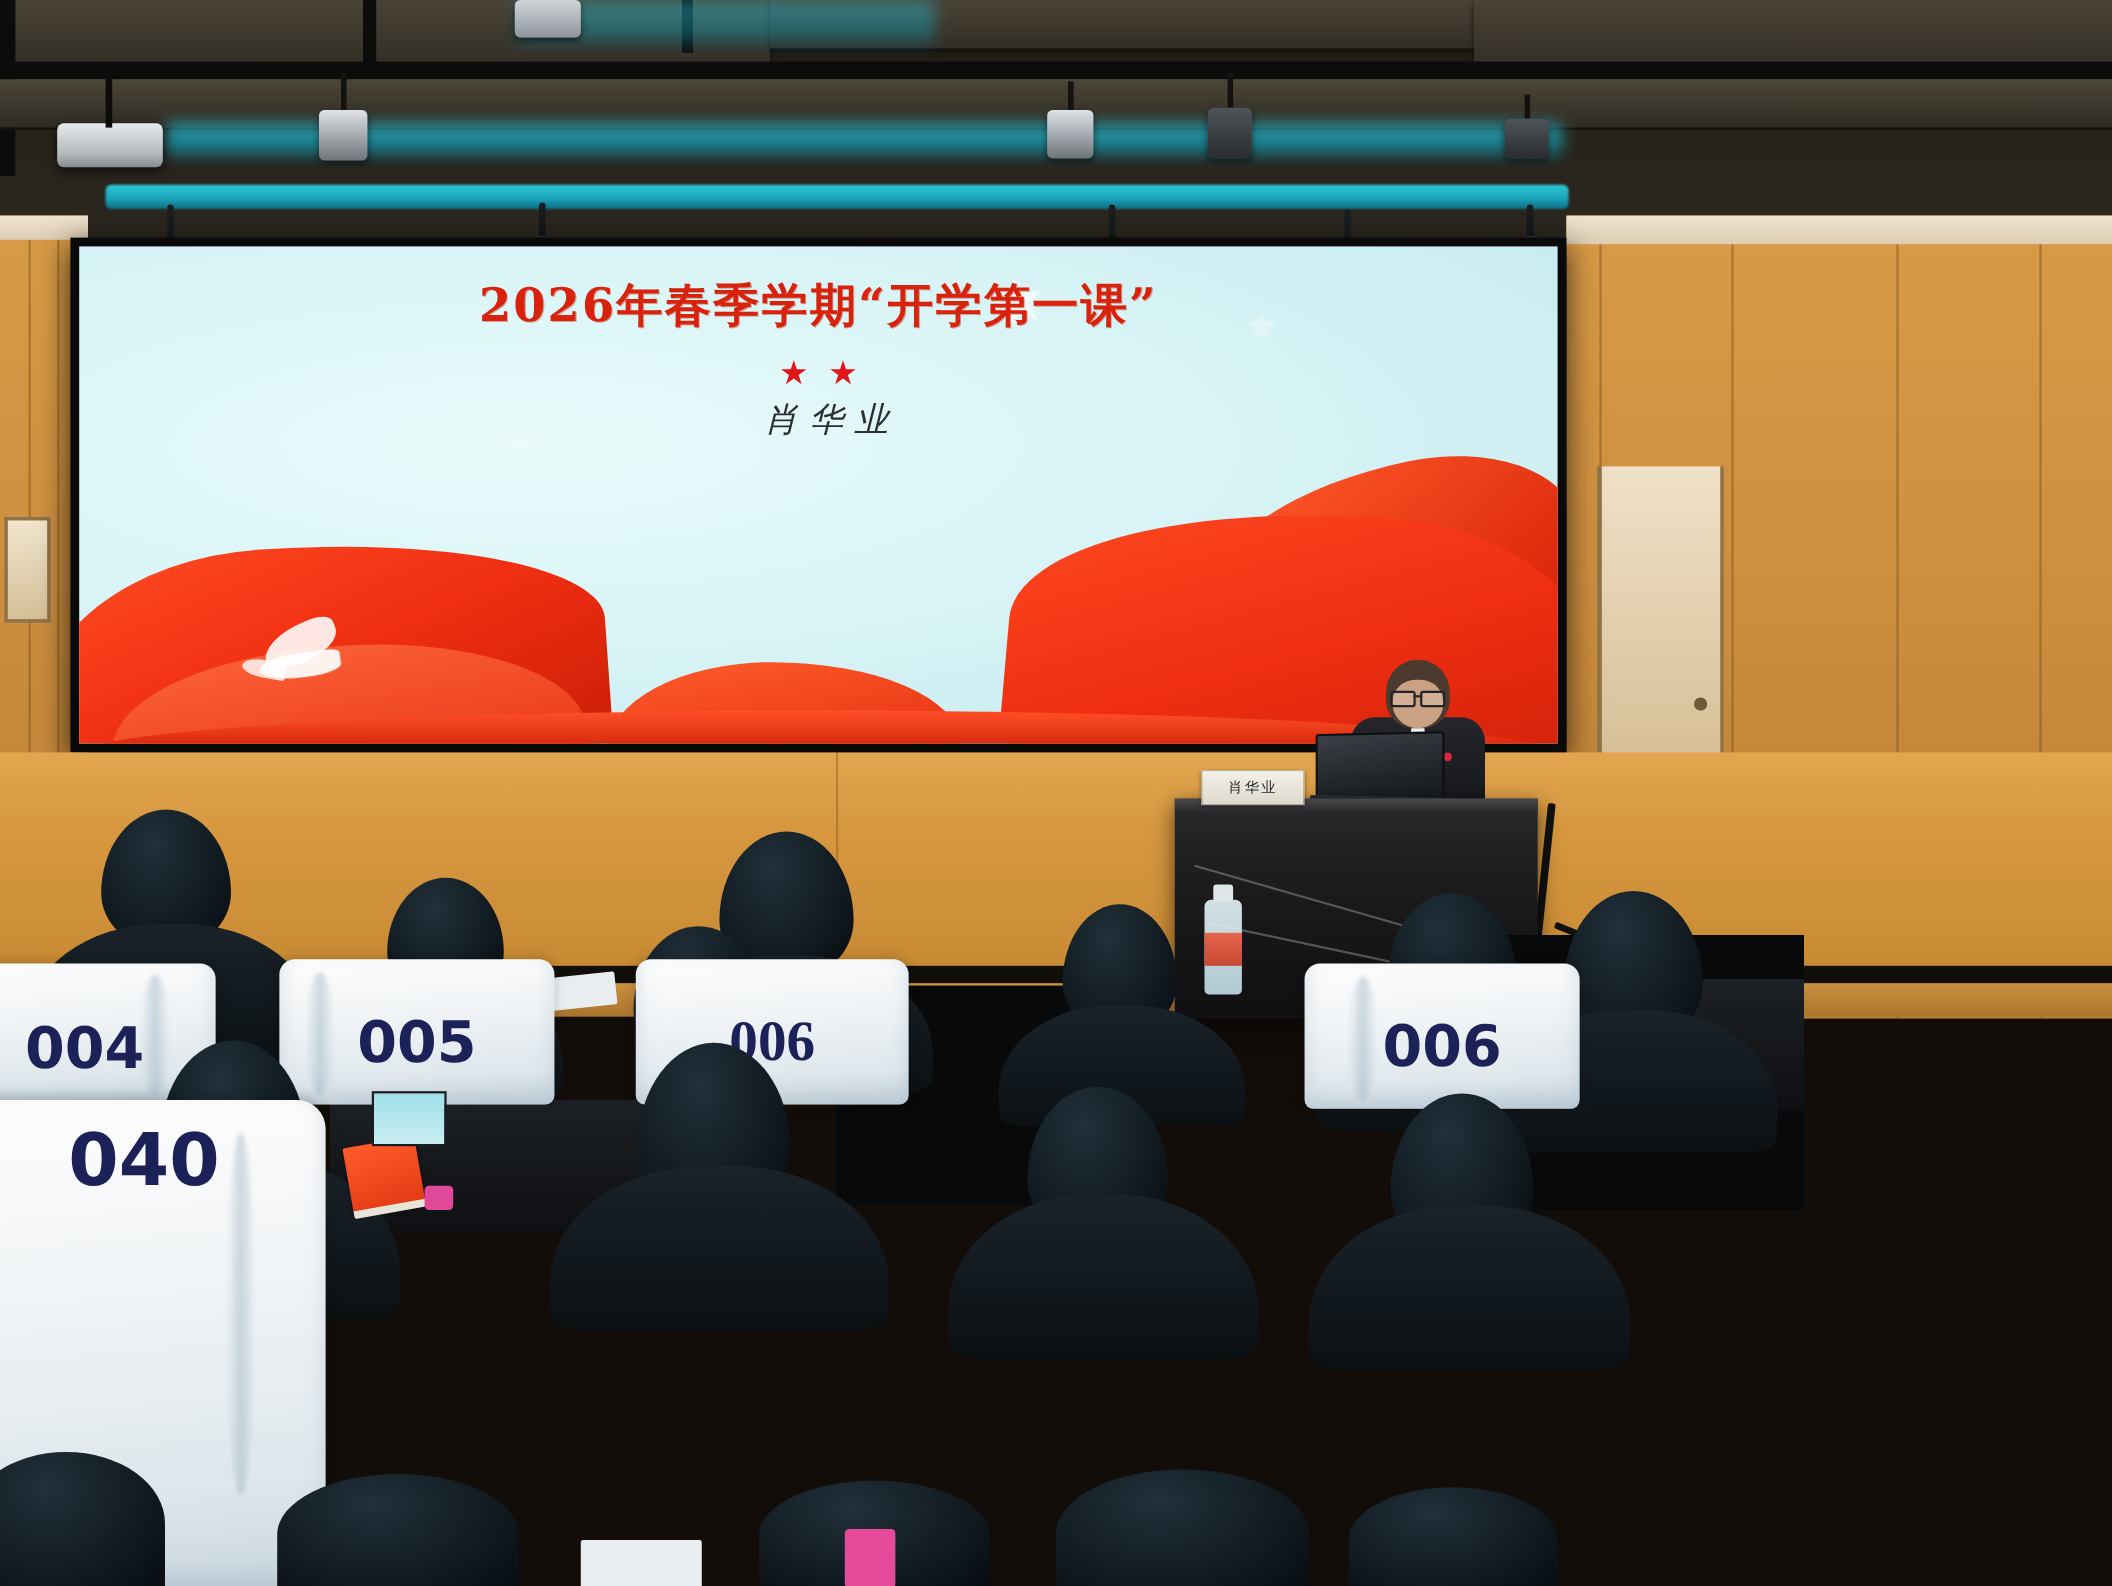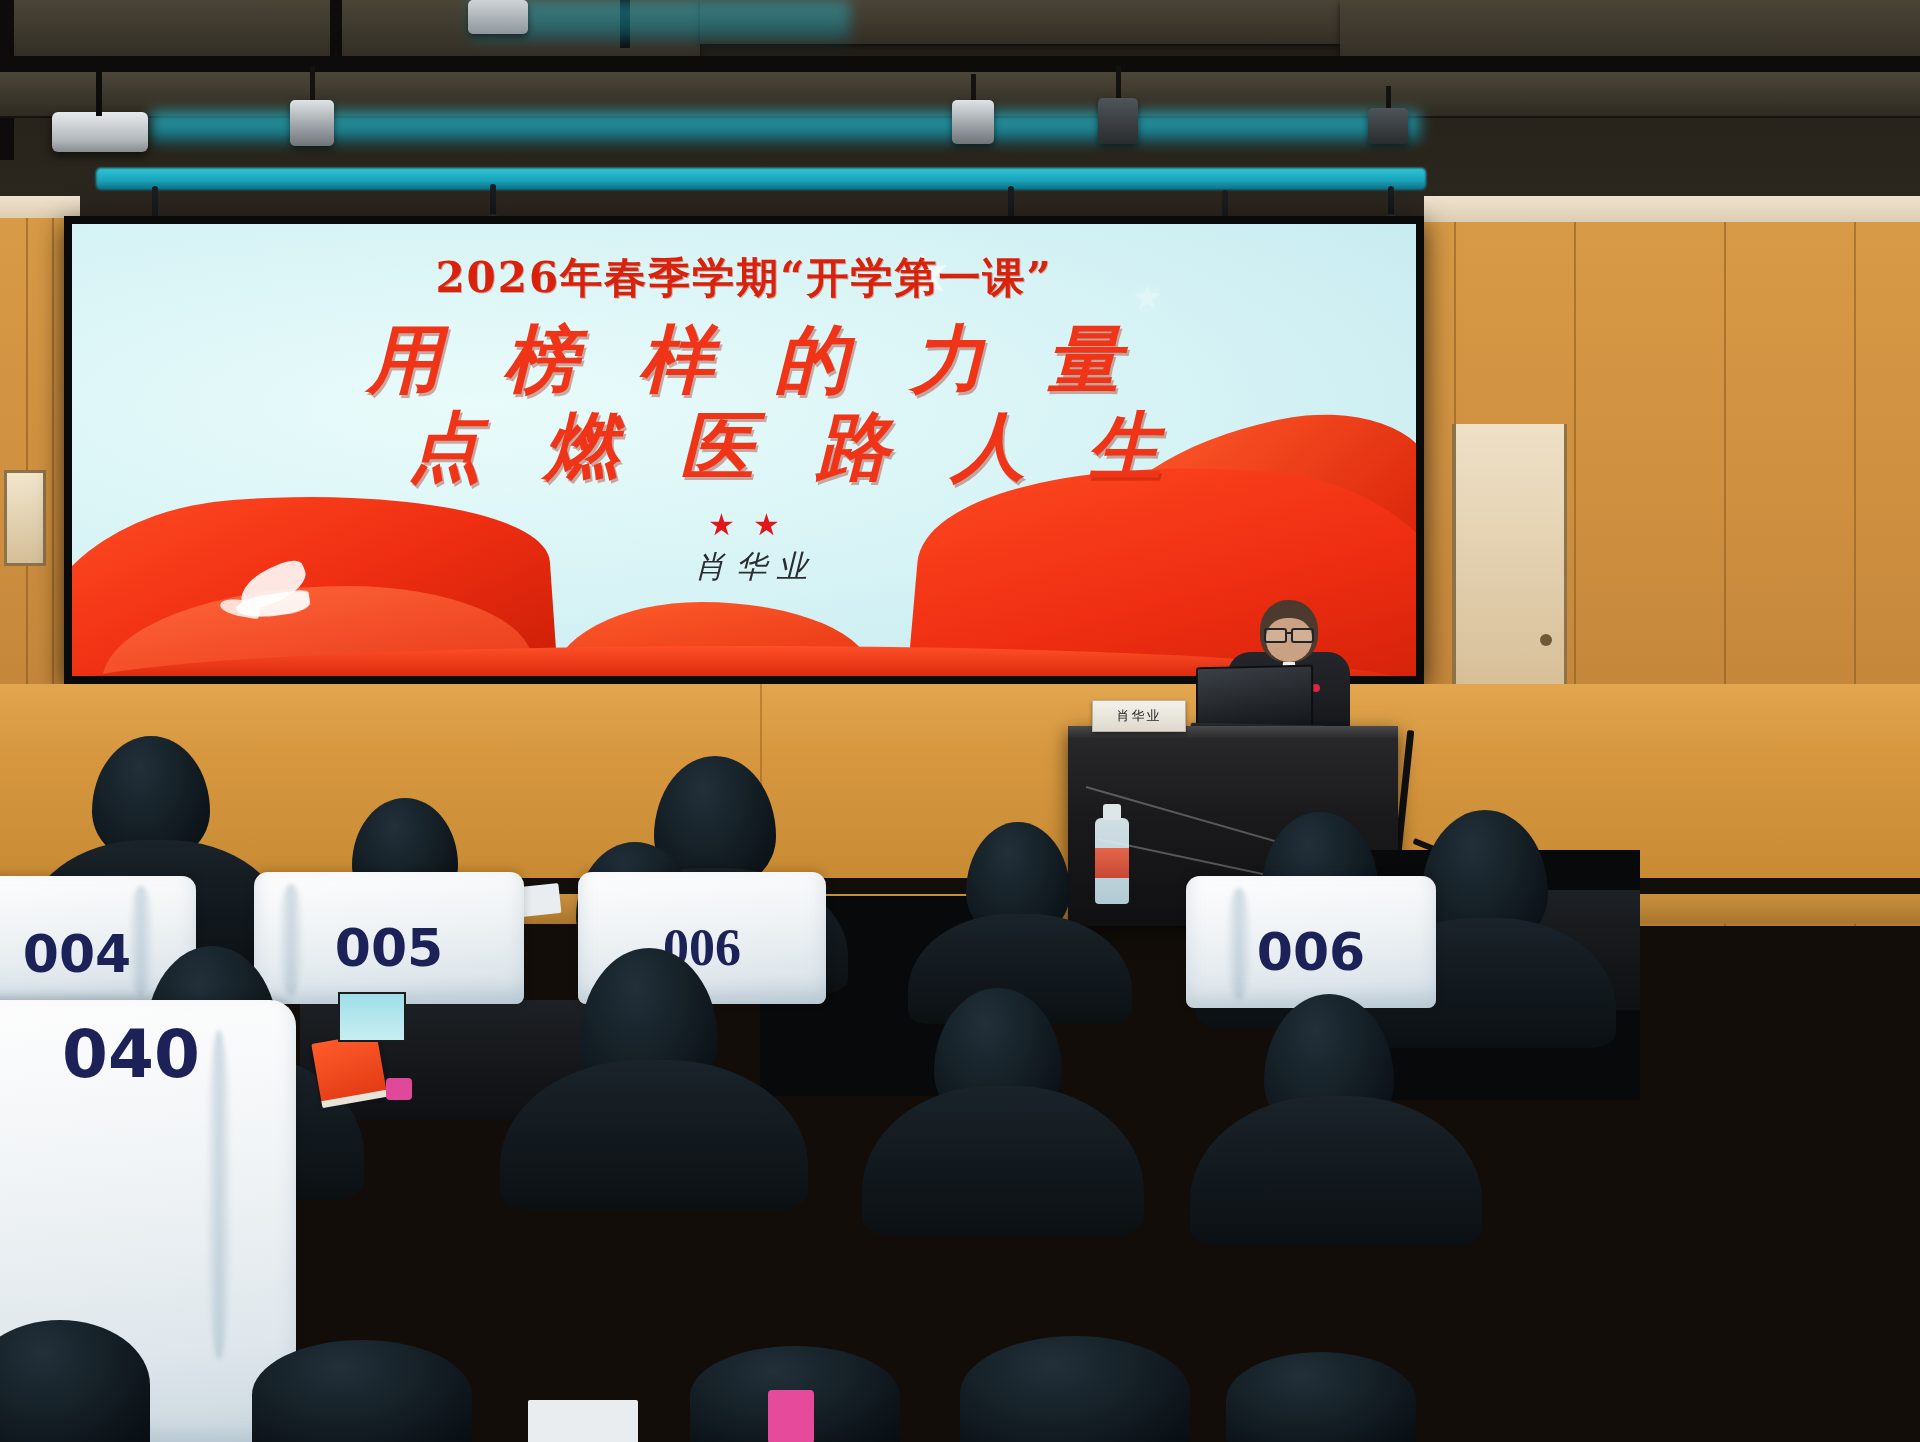--- a/index.html
+++ b/index.html
@@ -582,24 +582,20 @@
       <div class="faint-star" style="left:1060px;top:56px;font-size:34px;opacity:.45;">★</div>
 
       <div class="dove">
         <div class="tail"></div>
           <div class="body"></div>
           <div class="wing"></div>
       </div>
 
       <div class="screen-content">
         <div class="slide-kicker">2026年春季学期“开学第一课”</div>
-        <div class="slide-main">
-          <span class="l1">用 榜 样 的 力 量</span>
-          <span class="l2">点 燃 医 路 人 生</span>
-        </div>
         <div class="slide-credit">
           <span class="star">★</span>
           <span class="star">★</span>
         </div>
         <div class="slide-speaker">肖华业</div>
       </div>
     </div>
   </div>
 
   <div class="stage-wall">
@@ -672,21 +668,21 @@
     <div class="shoulder-blob" style="left:1196px;top:208px;width:242px;height:120px;"></div>
 
     <div class="head-blob" style="left:1422px;top:110px;width:126px;height:140px;"></div>
     <div class="shoulder-blob" style="left:1356px;top:218px;width:260px;height:130px;"></div>
 
     <div class="chair" style="left:-42px;top:176px;width:238px;height:128px;">
       <div class="num" style="top:48px;font-size:52px;">004</div>
       <div class="fold" style="left:170px;top:10px;height:110px;"></div>
     </div>
 
-    <div class="chair" style="left:254px;top:172px;width:270px;height:132px;">
+    <div class="chair" style="left:254px;top:172px;width:250px;height:132px;">
       <div class="num" style="top:46px;font-size:52px;">005</div>
       <div class="fold" style="left:24px;top:12px;height:112px;"></div>
     </div>
 
     <div class="chair" style="left:578px;top:172px;width:248px;height:132px;">
       <div class="num" style="top:46px;font-size:52px;font-family:Liberation Serif, serif;">006</div>
     </div>
 
     <div class="chair" style="left:1186px;top:176px;width:250px;height:132px;">
       <div class="num" style="top:46px;font-size:52px;">006</div>

